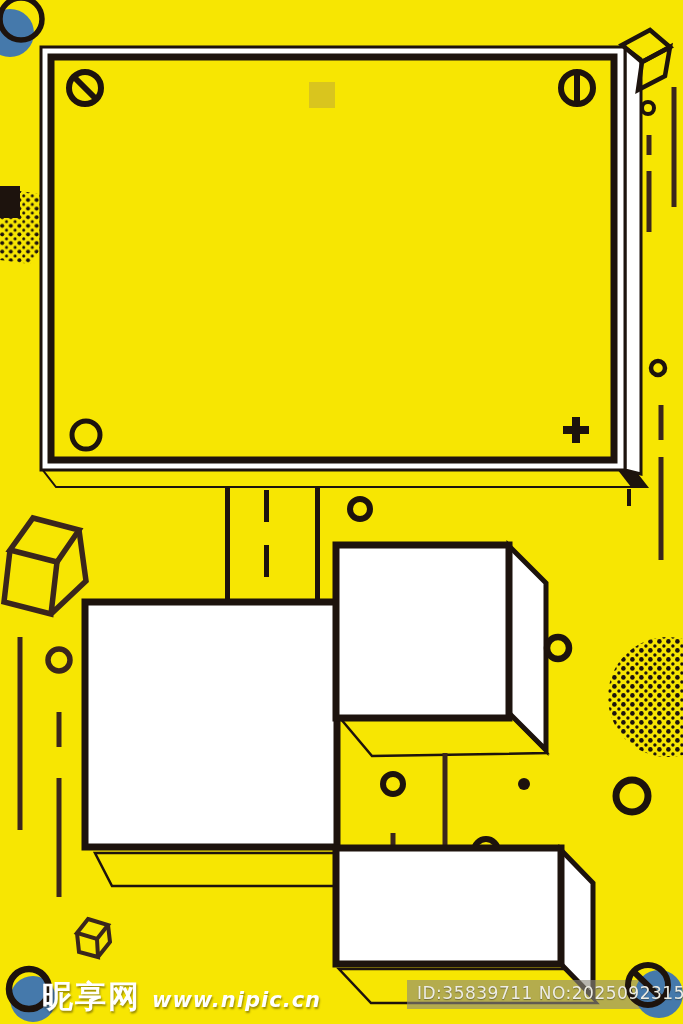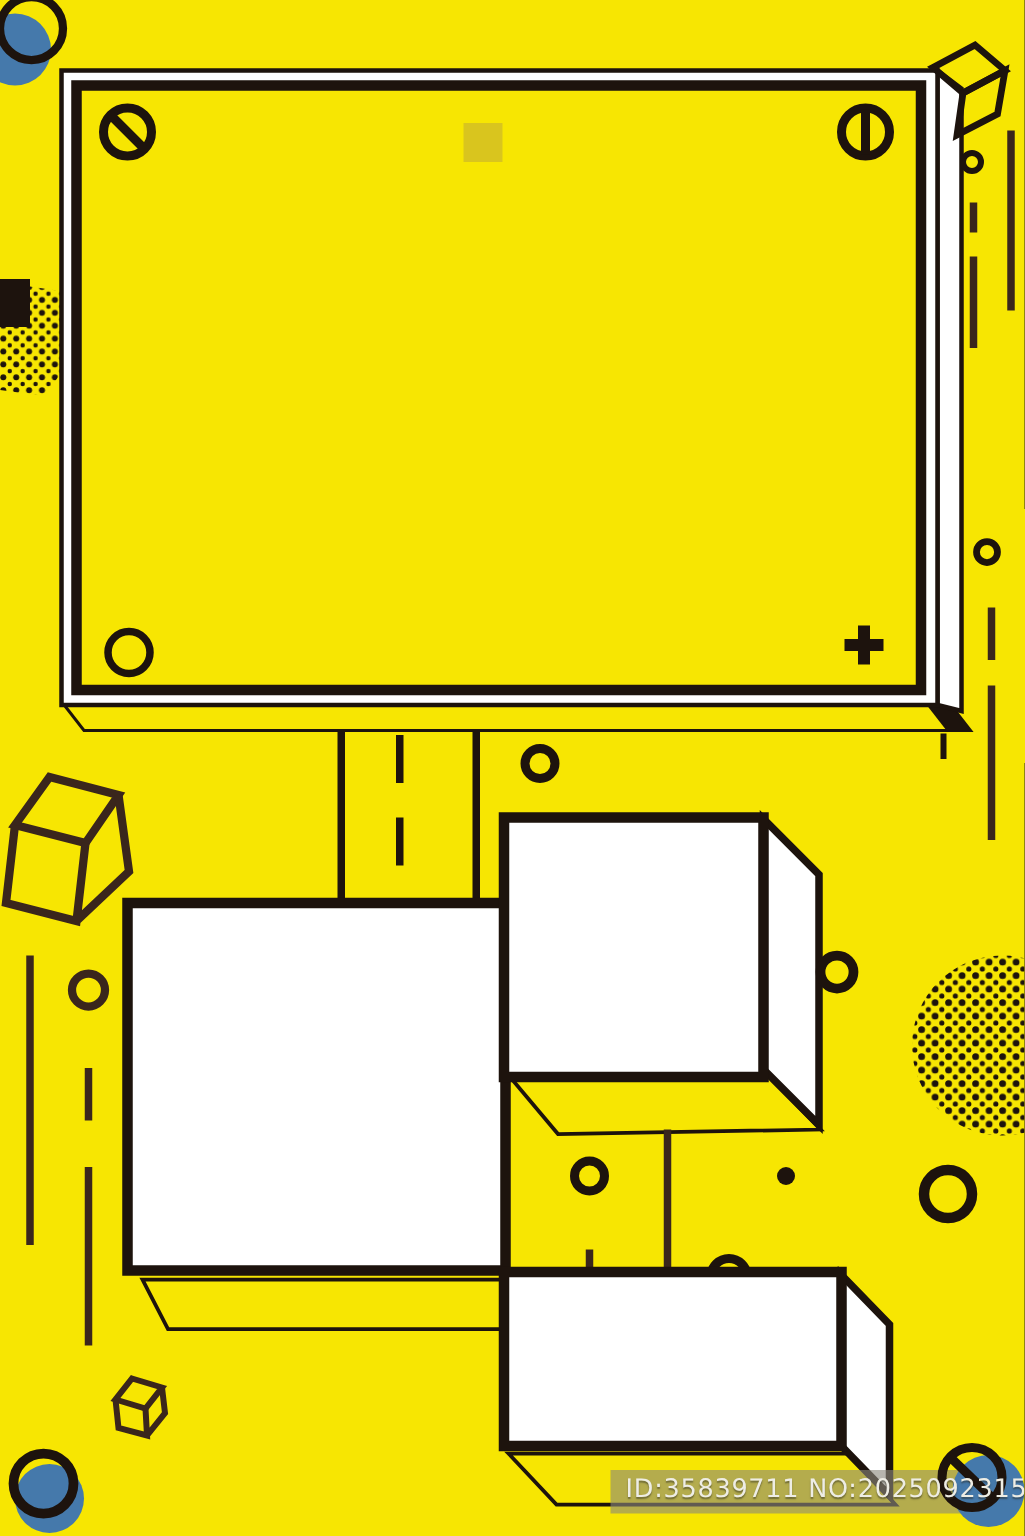--- a/index.html
+++ b/index.html
@@ -151,14 +151,18 @@
   </g>
 
   <rect x="407" y="980" width="263" height="29" fill="#8a887d" opacity="0.62"></rect>
   <g>
     <circle class="bluefill" cx="659" cy="994" r="24"></circle>
     <circle class="ink" cx="648" cy="985" r="20" stroke-width="6"></circle>
     <path class="ink" d="M633,971 L663,1000" stroke-width="6"></path>
   </g>
 </svg>
 
+<div class="wm-left">
+  <span class="wm-site">昵享网</span>
+  <span class="wm-url">www.nipic.cn</span>
+</div>
 <div class="id-text">ID:35839711 NO:20250923154347266106</div>
 </div>
 
 </body></html>

